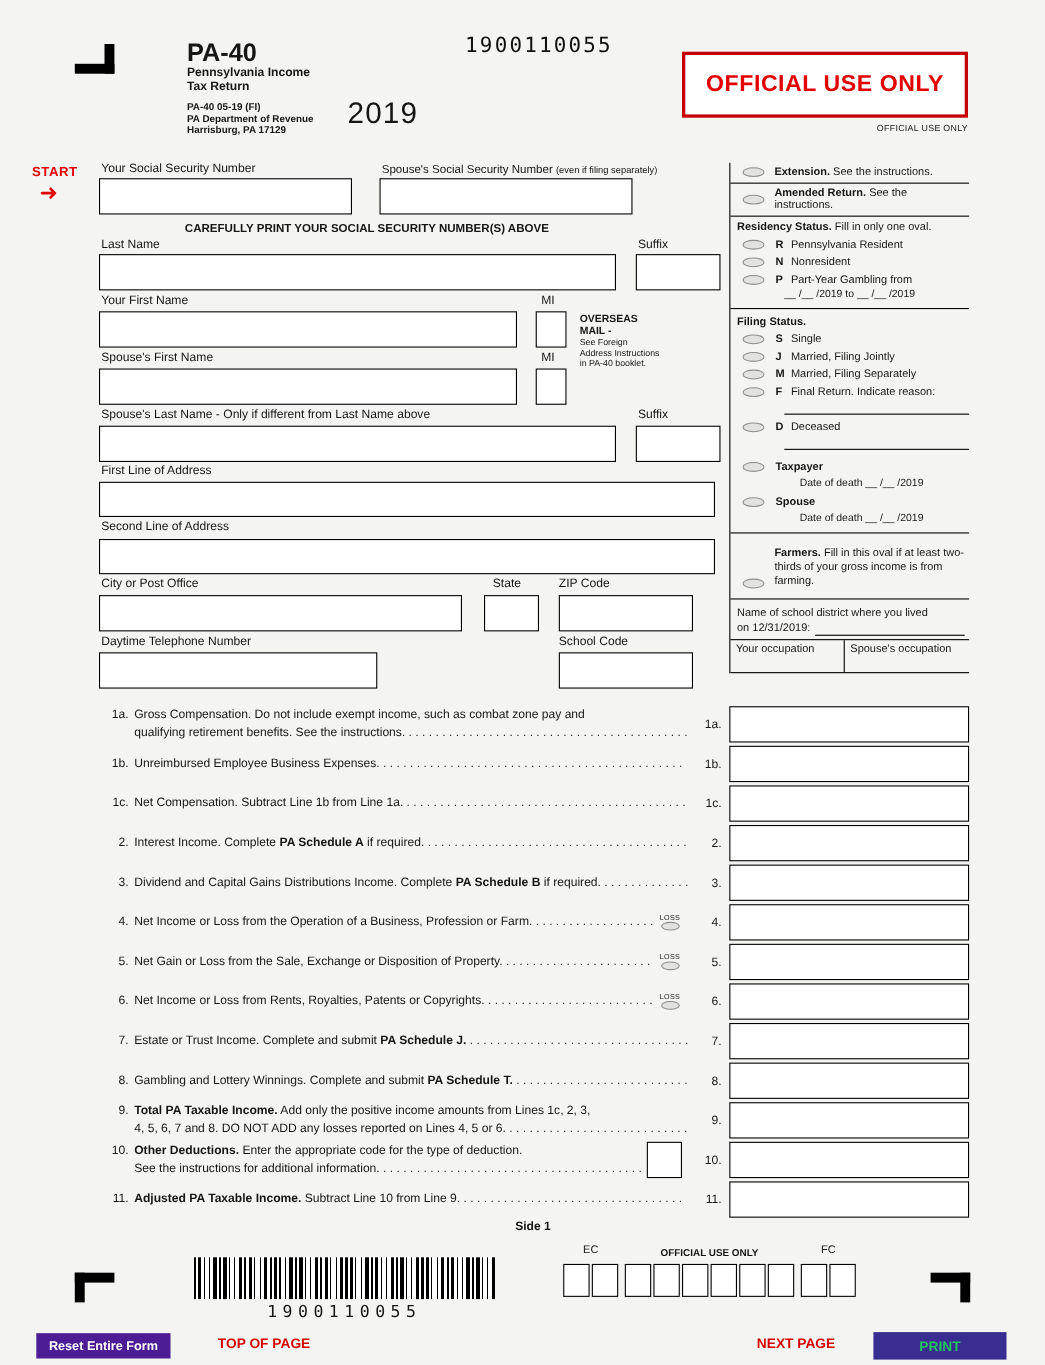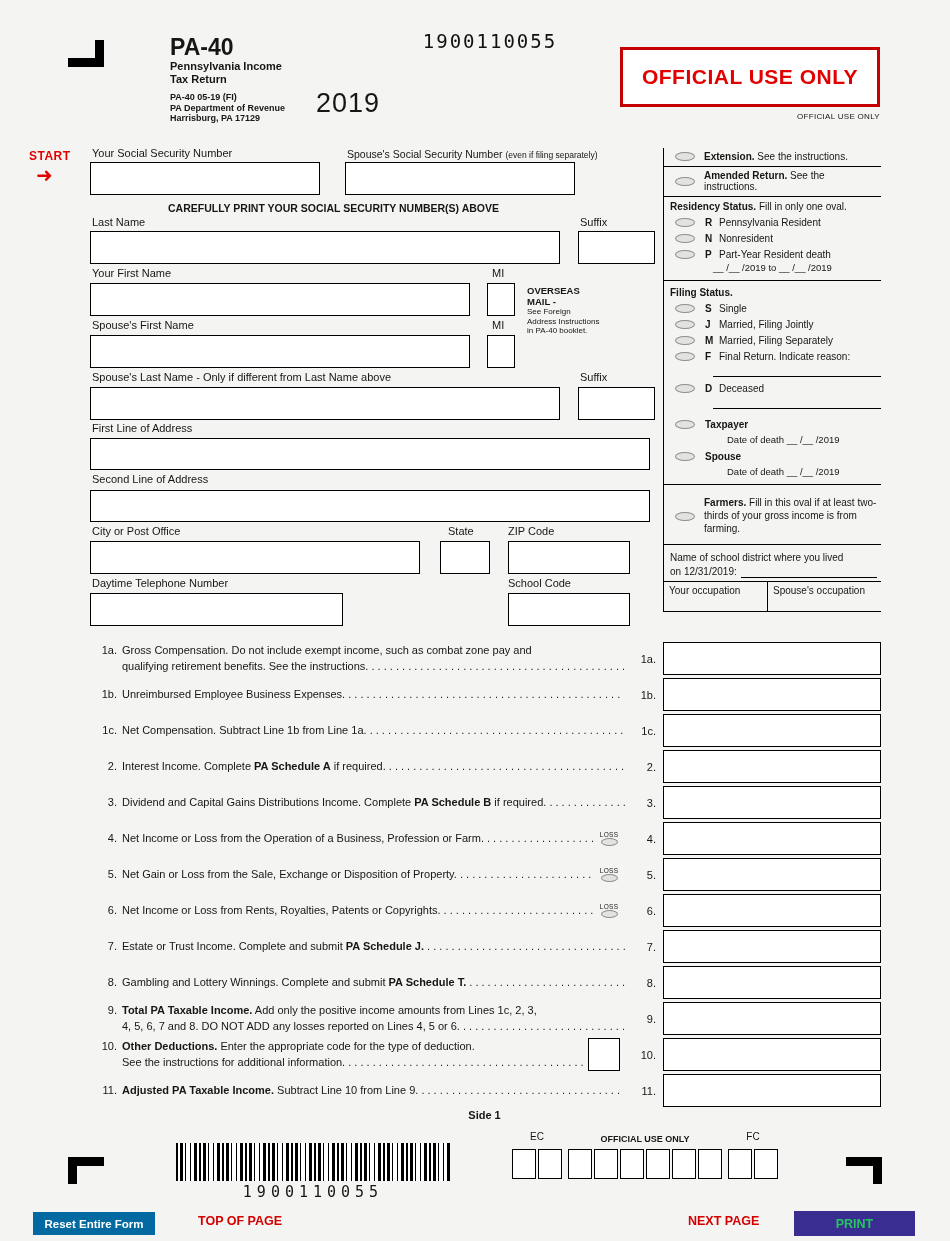--- a/index.html
+++ b/index.html
@@ -45,21 +45,21 @@
   .sb-row .oval{margin-right:9px}
   .sb-underline{border-bottom:1.2px solid #000}
   .sb-title{padding:4px 2px 2px 6px}
   .opt{display:flex;align-items:center;padding:2.5px 2px 2.5px 11px}
   .opt .oval{margin-right:10px}
   .opt-code{font-weight:bold;width:14px;flex:none}
   .sb-indent{padding:0 2px 4px 49px;font-size:9.5px}
   .sb-div{border-bottom:1.4px solid #000;margin:3px 0 2px}
   .sb-line{margin:2px 0 3px 49px;border-bottom:1px solid #000;height:11px}
   .sb-date{padding:1px 2px 4px 63px;font-size:9.5px}
-  .farmers{display:flex;align-items:center;padding:9px 4px 9px 11px;line-height:13px}
+  .farmers{display:flex;align-items:flex-end;padding:9px 4px 9px 11px;line-height:13px}
   .farmers .oval{margin-top:3px;margin-right:9px}
   .sd{padding:6px 2px 1px 6px;font-size:10px;line-height:14.5px}
   .sd-l2{display:flex;align-items:flex-end}
   .sd-rule{flex:1;border-bottom:1px solid #000;margin:0 2px 2px 4px;height:10px}
   .occ{display:flex;border-top:1.2px solid #000;border-bottom:1.2px solid #000;margin-top:0;height:31px}
   .occ-cell{padding:3px 5px;font-size:10px}
   .occ-first{width:104px;border-right:1.2px solid #000;flex:none}
   .bold{font-weight:bold}
   .it{}
 
@@ -81,21 +81,21 @@
 
   
   .side-label{position:absolute;left:88px;top:1109px;width:793px;text-align:center;font-weight:bold;font-size:11px}
   .barcode{position:absolute;left:176px;top:1143px;width:274px;height:38px;
     background:repeating-linear-gradient(90deg,#000 0 2px,#fff 2px 4px,#000 4px 7px,#fff 7px 9px,#000 9px 10px,#fff 10px 14px,#000 14px 15px,#fff 15px 18px,#000 18px 21px,#fff 21px 23px)}
   .barcode-num{position:absolute;left:176px;top:1183px;width:274px;text-align:center;font-family:"DejaVu Sans Mono",monospace;font-size:15px;letter-spacing:5px}
   .grp-label{position:absolute;font-size:10px;text-align:center}
   .grp-label-b{font-weight:bold;font-size:9px}
   .obox-group{position:absolute;display:flex;gap:2px}
   .obox{width:24px;height:30px;border:1.5px solid #000;background:#fff}
-  .btn-reset{position:absolute;left:33px;top:1212px;width:122px;height:23px;background:#0369a1;color:#fff;font-weight:bold;font-size:11.5px;border:none;display:flex;align-items:center;justify-content:center;cursor:pointer;font-family:inherit}
+  .btn-reset{position:absolute;left:33px;top:1212px;width:122px;height:23px;background:#4c1d95;color:#fff;font-weight:bold;font-size:11.5px;border:none;display:flex;align-items:center;justify-content:center;cursor:pointer;font-family:inherit}
   .link-red{position:absolute;color:#d40000;font-weight:bold;font-size:12.5px;background:none;border:none;cursor:pointer;font-family:inherit}
   .btn-print{position:absolute;left:794px;top:1211px;width:121px;height:25px;background:#3a2d91;color:#22c55e;font-weight:bold;font-size:12.5px;border:none;display:flex;align-items:center;justify-content:center;cursor:pointer;font-family:inherit}
 </style>
 </head>
 <body>
 
 <div class="page">
 
   <div class="cm cm-tl"></div>
   <div class="cm cm-bl"></div>
@@ -183,21 +183,21 @@
       <span>Pennsylvania Resident</span>
     </div>
     <div class="opt">
       <span class="oval"></span>
       <span class="opt-code">N</span>
       <span>Nonresident</span>
     </div>
     <div class="opt">
       <span class="oval"></span>
       <span class="opt-code">P</span>
-      <span>Part-Year Resident death</span>
+      <span>Part-Year Gambling from</span>
     </div>
     <div class="sb-indent">__ /__ /2019 to __ /__ /2019</div>
     <div class="sb-div"></div>
     <div class="sb-title"><b class="bold">Filing Status.</b></div>
     <div class="opt">
       <span class="oval"></span>
       <span class="opt-code">S</span>
       <span>Single</span>
     </div>
     <div class="opt">

